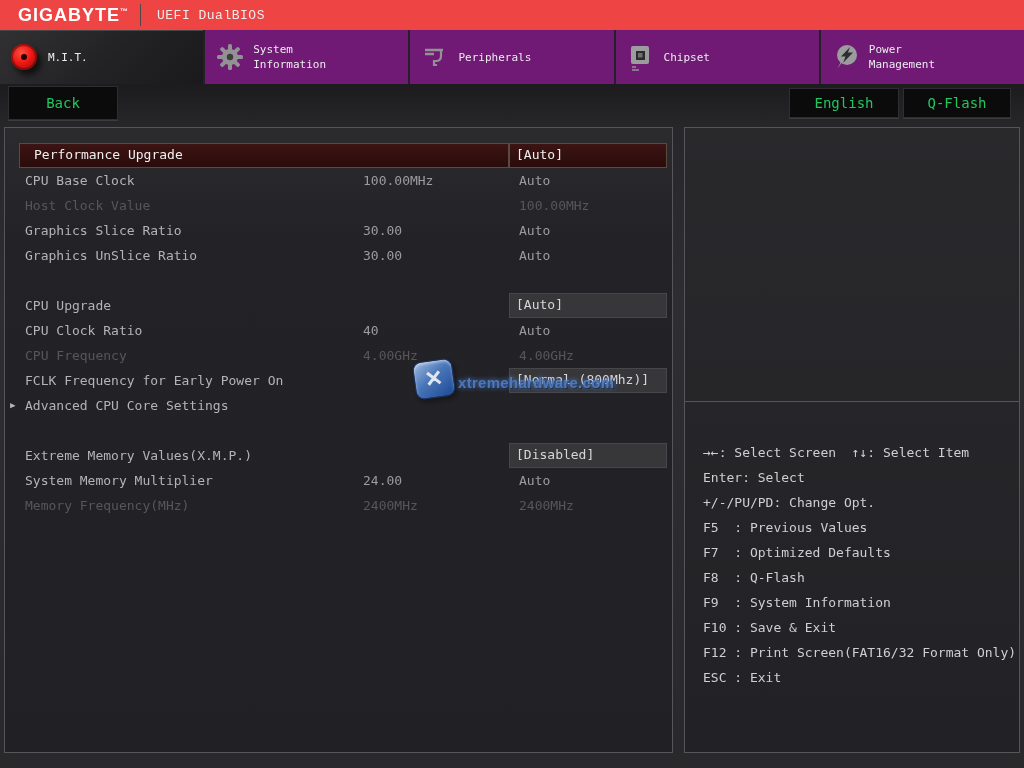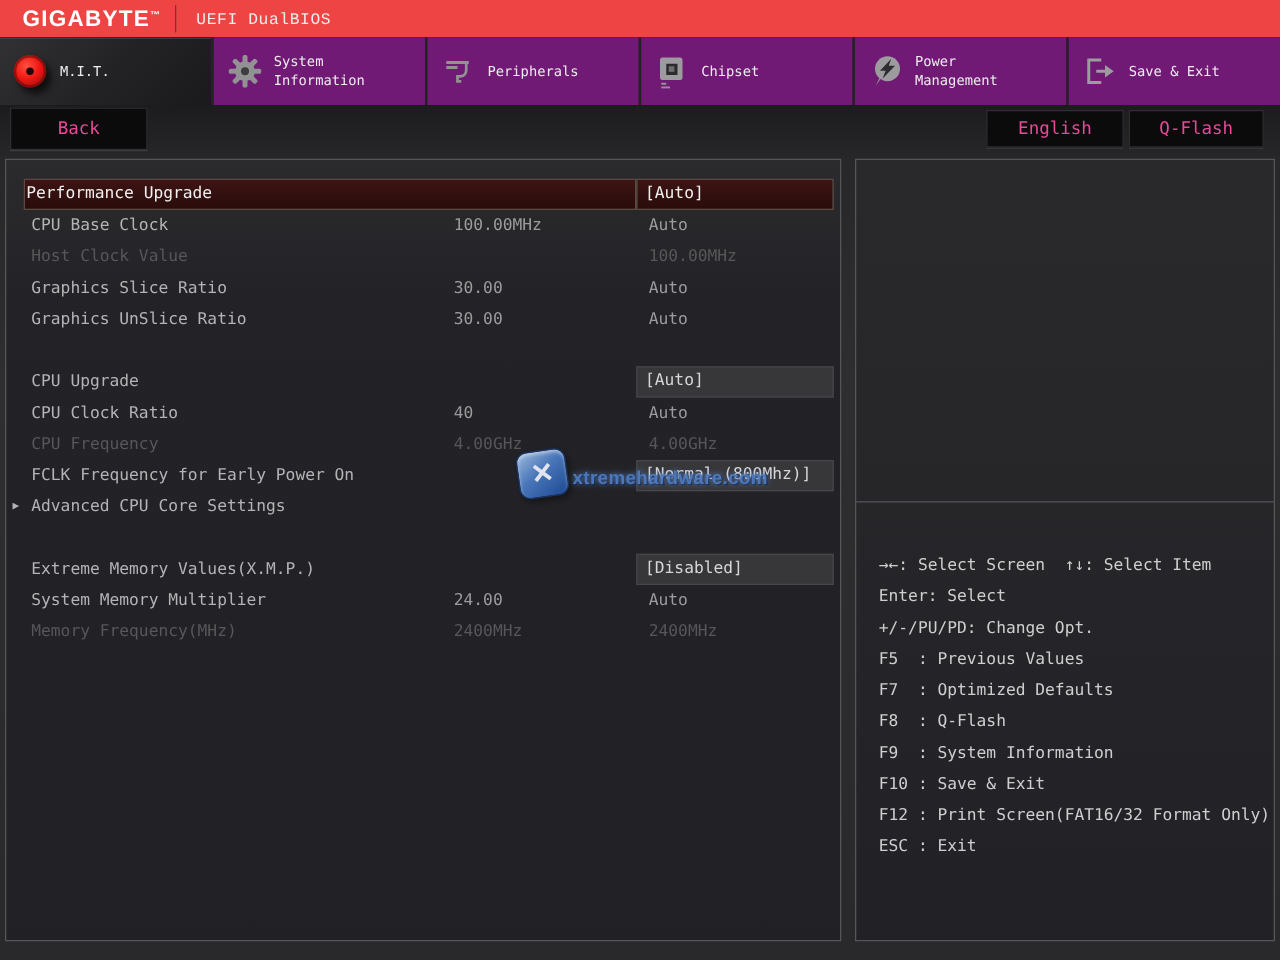--- a/index.html
+++ b/index.html
@@ -33,40 +33,40 @@
   .mit-dot { position:absolute; left:0; top:1px; width:26px; height:26px; border-radius:50%;
     background:radial-gradient(circle at 40% 35%, #ff5040 0%, #ef1612 45%, #a91210 78%, #6d0d0c 100%);
     box-shadow:4px 5px 6px rgba(0,0,0,.65), inset 0 0 0 2px rgba(90,10,10,.55); }
   .mit-dot::after { content:""; position:absolute; left:10px; top:10px; width:6px; height:6px;
     border-radius:50%; background:#230505; }
 
   
   .toolbar { position:absolute; left:0; top:84px; width:1024px; height:43px;
     background:linear-gradient(180deg,#1c1c1e 0%,#272729 100%); }
   .btn { position:absolute; background:#0b0b0c; border:1px solid #2e2e30;
-    box-shadow:0 1px 0 #3c3c3e; color:#ec4899; font-size:14px;
+    box-shadow:0 1px 0 #3c3c3e; color:#22c55e; font-size:14px;
     font-family:"DejaVu Sans Mono", monospace; display:flex; align-items:center; justify-content:center; }
   .btn-back   { left:8px;   top:2px; width:110px; height:34px; }
   .btn-lang   { left:789px; top:4px; width:110px; height:30px; }
   .btn-qflash { left:903px; top:4px; width:108px; height:30px; }
 
   
   .main-panel { position:absolute; left:4px; top:127px; width:669px; height:626px;
     border:1px solid #56565a;
     background:linear-gradient(180deg,#2b2b2e 0%,#232327 18%,#212125 100%); }
   .rows { padding-top:15px; }
   .row { position:relative; height:25px; font-size:13px; }
   .row.gap { margin-top:25px; }
   .lbl { position:absolute; left:20px; top:5px; color:#b4b4b6; white-space:pre; }
   .cur { position:absolute; left:358px; top:5px; color:#9c9c9e; white-space:pre; }
   .val { position:absolute; left:514px; top:5px; color:#9c9c9e; white-space:pre; }
   .row.disabled .lbl, .row.disabled .cur, .row.disabled .val { color:#57575a; }
   .hl-lbl-box { position:absolute; left:14px; top:0; width:490px; height:25px;
     background:linear-gradient(180deg,#3c1413 0%,#2a0c0b 100%);
-    border:1px solid #5c4a41; color:#f0f0f0; line-height:22px; padding-left:1px; }
+    border:1px solid #5c4a41; color:#f0f0f0; line-height:22px; padding-left:14px; }
   .hl-val-box { position:absolute; left:504px; top:0; width:158px; height:25px;
     background:linear-gradient(180deg,#3c1413 0%,#2a0c0b 100%);
     border:1px solid #5c4a41; color:#f0f0f0; line-height:22px; padding-left:6px; }
   .opt-box { position:absolute; left:504px; top:0; width:158px; height:25px;
     background:#37373a; border:1px solid #47474b; color:#d6d6d8;
     line-height:22px; padding-left:6px; }
   .submenu-arrow { position:absolute; left:5px; top:7px; font-size:9px; color:#b4b4b6; }
 
   
   .right-panel { position:absolute; left:684px; top:127px; width:336px; height:626px;
@@ -151,30 +151,20 @@
   <div class="tab">
     <div class="tab-icon">
       <svg width="28" height="28" viewBox="0 0 28 28">
         <circle cx="15" cy="12" r="10" class="ic2"></circle>
         <polygon points="18,4 9,13.5 13.5,13.5 11,20 21,9.5 16,9.5" fill="#2e2e30"></polygon>
         <polygon points="9,18.5 12,16.5 5.5,25.5" class="ic2"></polygon>
       </svg>
     </div>
     <div class="tab-label">Power Management</div>
   </div>
-  <div class="tab">
-    <div class="tab-icon">
-      <svg width="28" height="28" viewBox="0 0 28 28">
-        <path d="M15 5H5v18h10" stroke="#9c9c9e" stroke-width="2.4" fill="none"></path>
-        <path d="M11 14h9" stroke="#9c9c9e" stroke-width="2.4" fill="none"></path>
-        <polygon points="25,14 18,9 18,19" class="ic2"></polygon>
-      </svg>
-    </div>
-    <div class="tab-label">Save &amp; Exit</div>
-  </div>
 </div>
 
 <div class="toolbar">
   <div class="btn btn-back">Back</div>
   <div class="btn btn-lang">English</div>
   <div class="btn btn-qflash">Q-Flash</div>
 </div>
 
 <div class="main-panel">
   <div class="rows">

